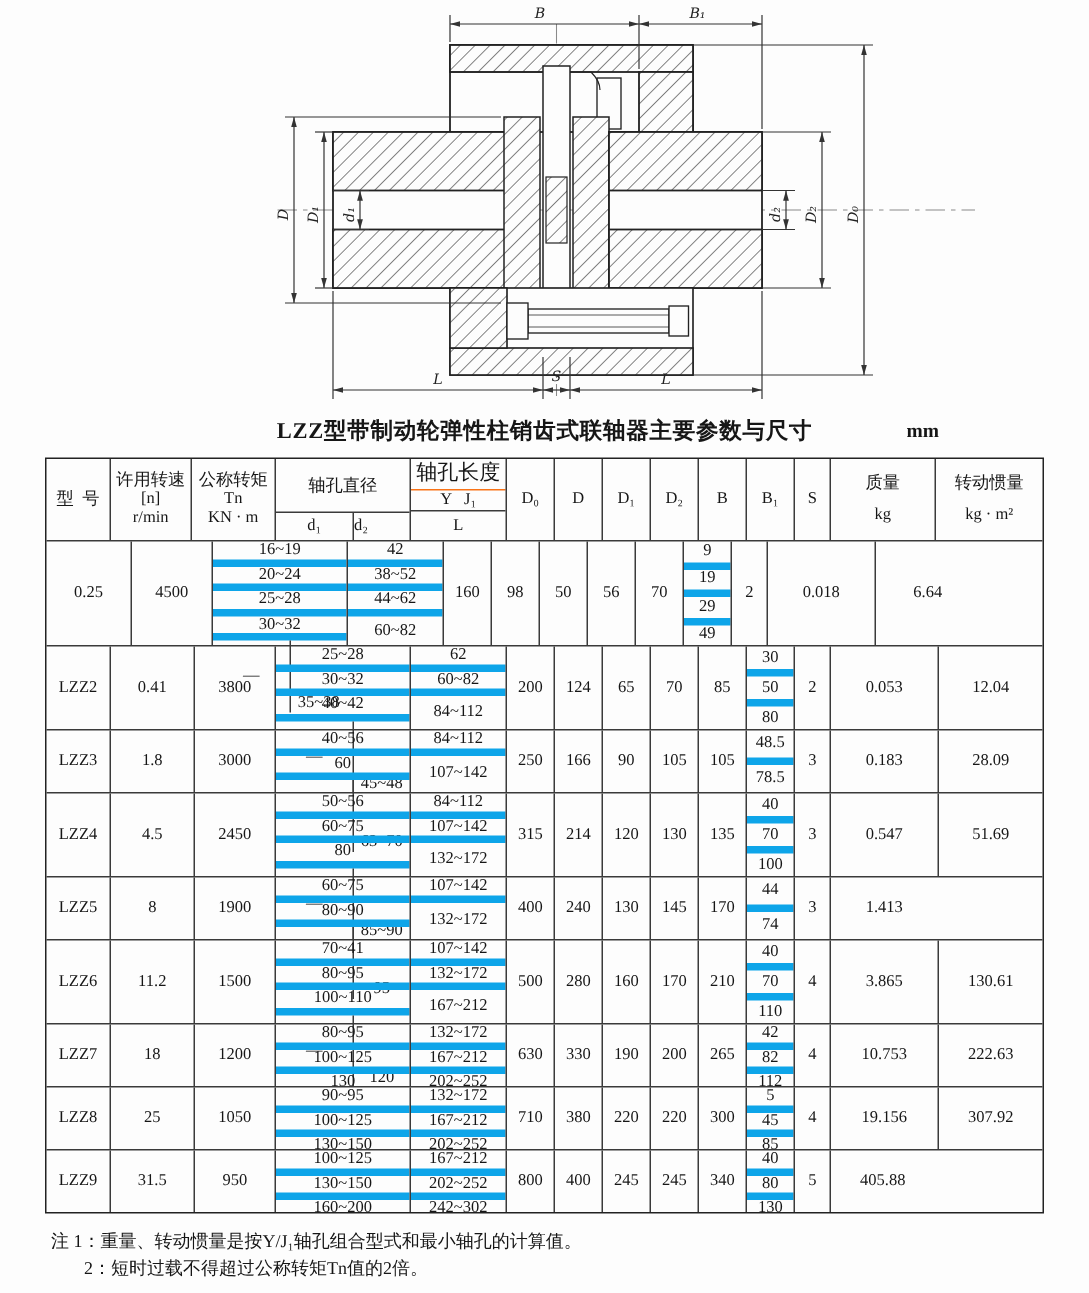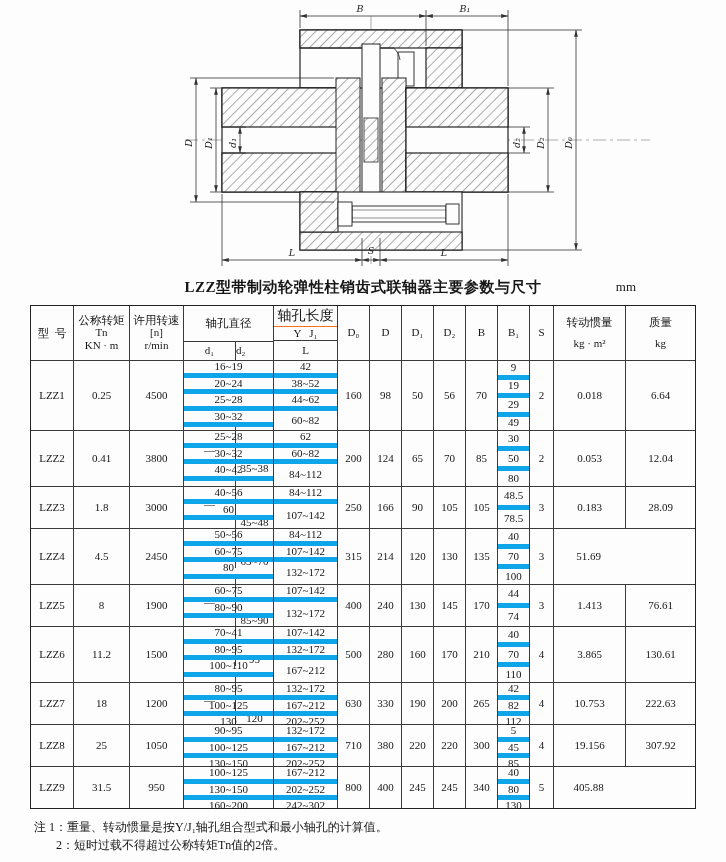--- a/index.html
+++ b/index.html
@@ -8,21 +8,21 @@
   .page { position: relative; width: 726px; height: 862px; overflow: hidden; }
 
   
   .drawing-wrap { width: 726px; height: 272px; }
   svg text { font-family: "DejaVu Serif", "Liberation Serif", serif; font-style: italic;
     font-size: 9.5px; fill: #222; }
 
   
   .titlebar { position: relative; height: 30px; display: flex; align-items: center; justify-content: center; }
   .doc-title { font-size: 15px; font-weight: 600; letter-spacing: .5px; }
-  .doc-unit { position: absolute; right: 90px; font-size: 13px; font-weight: 400; }
+  .doc-unit { position: absolute; right: 100px; font-size: 13px; font-weight: 700; }
 
   
   .spec-table { margin: 3px 30px 0; width: 666px; border: 1.5px solid #222; background: #fdfdfd; }
   .thead { display: flex; height: 54px; }
   .thead > *, .trow > * { border-left: 1px solid #3a3a3a; }
   .thead > *:first-child, .trow > *:first-child { border-left: none; }
   .trow { display: flex; border-top: 1px solid #3a3a3a; }
 
   .c-model{ width:42px; } .c-tn{ width:56px; } .c-n{ width:54px; }
   .c-d{ width:90px; } .c-L{ width:64px; } .c-32{ width:32px; }
@@ -172,61 +172,60 @@
   </div>
 
   <div class="titlebar">
     <div class="doc-title">LZZ型带制动轮弹性柱销齿式联轴器主要参数与尺寸</div>
     <div class="doc-unit">mm</div>
   </div>
 
   <div class="spec-table">
     <div class="thead">
       <div class="cell cjk pre c-model">型  号</div>
+      <div class="hstack c-n">
+        <div class="hline cjk">许用转速</div>
+        <div class="hline">[n]</div>
+        <div class="hline">r/min</div>
+      </div>
       <div class="hstack c-tn">
         <div class="hline cjk">公称转矩</div>
         <div class="hline">Tn</div>
         <div class="hline">KN · m</div>
-      </div>
-      <div class="hstack c-n">
-        <div class="hline cjk">许用转速</div>
-        <div class="hline">[n]</div>
-        <div class="hline">r/min</div>
       </div>
       <div class="hcol c-d">
         <div class="hd-top">轴孔直径</div>
         <div class="hd-bottom">
           <div class="hd-d1">d₁</div>
           <div class="hd-d2">d₂</div>
         </div>
       </div>
       <div class="hcol c-L">
         <div class="hl-top">轴孔长度</div>
         <div class="hl-mid">Y   J₁</div>
         <div class="hl-bot">L</div>
       </div>
       <div class="cell c-32">D₀</div>
       <div class="cell c-32">D</div>
       <div class="cell c-32">D₁</div>
       <div class="cell c-32">D₂</div>
       <div class="cell c-32">B</div>
       <div class="cell c-32">B₁</div>
       <div class="cell c-S">S</div>
+      <div class="hsplit c-m">
+        <div class="hline cjk">质量</div>
+        <div class="hline">kg</div>
+      </div>
       <div class="hsplit c-J">
         <div class="hline cjk">转动惯量</div>
         <div class="hline">kg · m²</div>
       </div>
-      <div class="hsplit c-m">
-        <div class="hline cjk">质量</div>
-        <div class="hline">kg</div>
-      </div>
     </div>
     <div id="tbody">
         <div class="trow" style="height: 70px;">
-          <div class="cell c-model">LZZ1</div>
           <div class="cell c-tn">0.25</div>
           <div class="cell c-n">4500</div>
           <div class="subcol c-d">
             <div class="subrow">
               <div class="dfull">16~19</div>
             </div>
             <div class="subrow bt">
               <div class="dfull">20~24</div>
             </div>
             <div class="subrow bt">
@@ -360,20 +359,21 @@
           <div class="cell c-32">214</div>
           <div class="cell c-32">120</div>
           <div class="cell c-32">130</div>
           <div class="cell c-32">135</div>
           <div class="subcol c-32">
             <div class="b1cell">40</div>
             <div class="b1cell bt">70</div>
             <div class="b1cell bt">100</div>
           </div>
           <div class="cell c-S">3</div>
+          <div class="cell c-J">0.547</div>
           <div class="cell c-m">51.69</div>
         </div>
         <div class="trow" style="height: 42px;">
           <div class="cell c-model">LZZ5</div>
           <div class="cell c-tn">8</div>
           <div class="cell c-n">1900</div>
           <div class="subcol c-d">
             <div class="subrow">
               <div class="dfull">60~75</div>
             </div>
@@ -393,21 +393,20 @@
           <div class="cell c-32">240</div>
           <div class="cell c-32">130</div>
           <div class="cell c-32">145</div>
           <div class="cell c-32">170</div>
           <div class="subcol c-32">
             <div class="b1cell">44</div>
             <div class="b1cell bt">74</div>
           </div>
           <div class="cell c-S">3</div>
           <div class="cell c-J">1.413</div>
-          <div class="cell c-m">76.61</div>
         </div>
         <div class="trow" style="height: 56px;">
           <div class="cell c-model">LZZ6</div>
           <div class="cell c-tn">11.2</div>
           <div class="cell c-n">1500</div>
           <div class="subcol c-d">
             <div class="subrow">
               <div class="dfull">70~41</div>
             </div>
             <div class="subrow bt">

